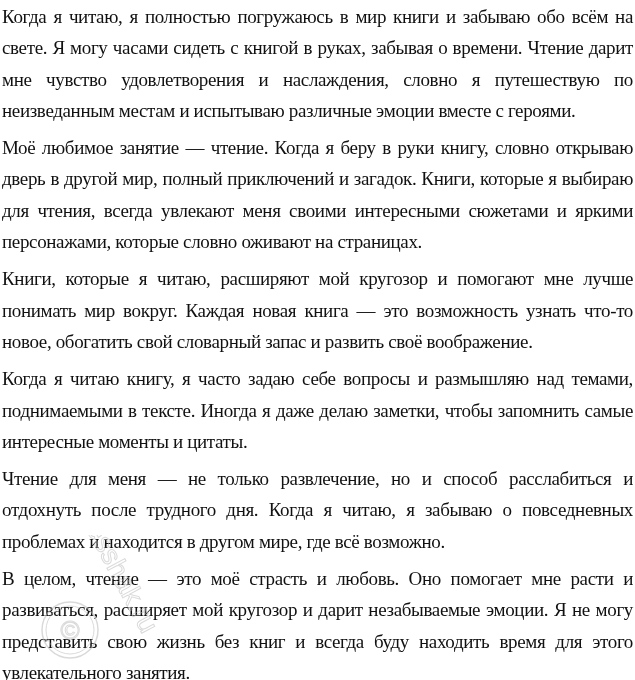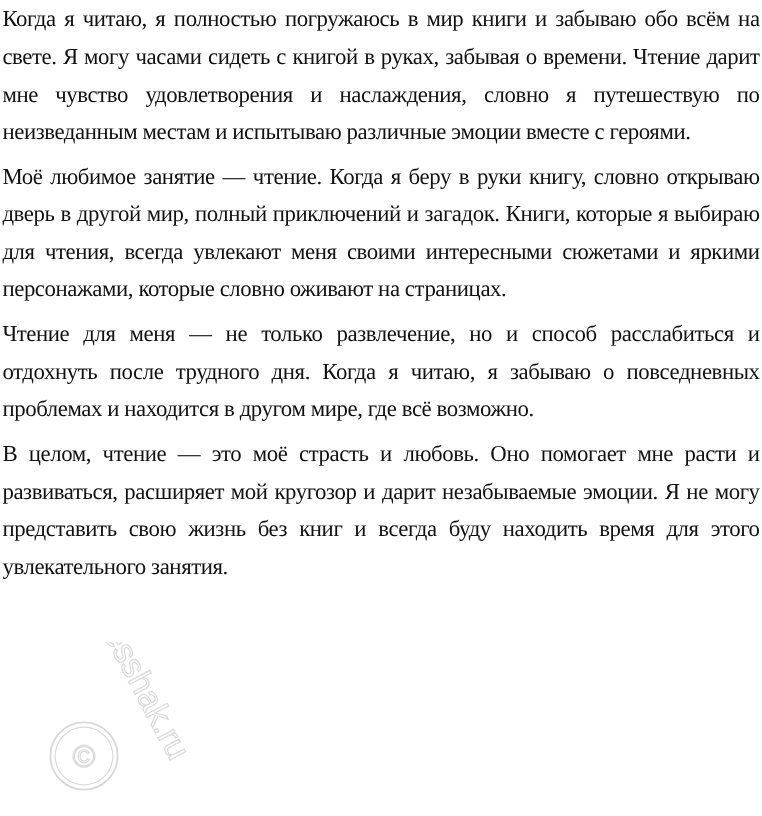--- a/index.html
+++ b/index.html
@@ -38,20 +38,22 @@
     pointer-events: none;
     opacity: 0.55;
   }
 </style>
 </head>
 <body>
 
 <div class="doc">
   <p class="para">Когда я читаю, я полностью погружаюсь в мир книги и забываю обо всём на свете. Я могу часами сидеть с книгой в руках, забывая о времени. Чтение дарит мне чувство удовлетворения и наслаждения, словно я путешествую по неизведанным местам и испытываю различные эмоции вместе с героями.</p>
   <p class="para">Моё любимое занятие — чтение. Когда я беру в руки книгу, словно открываю дверь в другой мир, полный приключений и загадок. Книги, которые я выбираю для чтения, всегда увлекают меня своими интересными сюжетами и яркими персонажами, которые словно оживают на страницах.</p>
+  <p class="para">Книги, которые я читаю, расширяют мой кругозор и помогают мне лучше понимать мир вокруг. Каждая новая книга — это возможность узнать что-то новое, обогатить свой словарный запас и развить своё воображение.</p>
+  <p class="para">Когда я читаю книгу, я часто задаю себе вопросы и размышляю над темами, поднимаемыми в тексте. Иногда я даже делаю заметки, чтобы запомнить самые интересные моменты и цитаты.</p>
   <p class="para">Чтение для меня — не только развлечение, но и способ расслабиться и отдохнуть после трудного дня. Когда я читаю, я забываю о повседневных проблемах и находится в другом мире, где всё возможно.</p>
   <p class="para">В целом, чтение — это моё страсть и любовь. Оно помогает мне расти и развиваться, расширяет мой кругозор и дарит незабываемые эмоции. Я не могу представить свою жизнь без книг и всегда буду находить время для этого увлекательного занятия.</p>
 </div>
 
 <div class="watermark">
   <svg width="150" height="140" viewBox="0 0 150 140">
     <circle cx="40" cy="95" r="28" fill="none" stroke="#bbbbbb" stroke-width="1.5"></circle>
     <circle cx="40" cy="95" r="24" fill="none" stroke="#bbbbbb" stroke-width="1"></circle>
     <text x="40" y="104" text-anchor="middle" font-family="Liberation Sans, sans-serif" font-size="26" fill="none" stroke="#bbbbbb" stroke-width="1">©</text>
     <text x="70" y="20" font-family="Liberation Sans, sans-serif" font-size="28" fill="none" stroke="#bbbbbb" stroke-width="1" transform="rotate(62 70 20) translate(-40 0)">resshak.ru</text>

